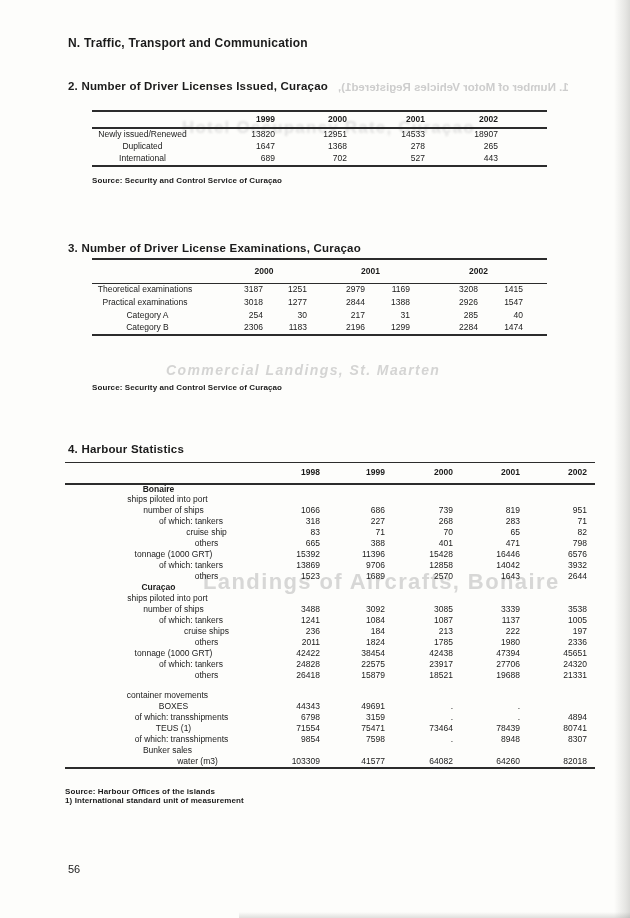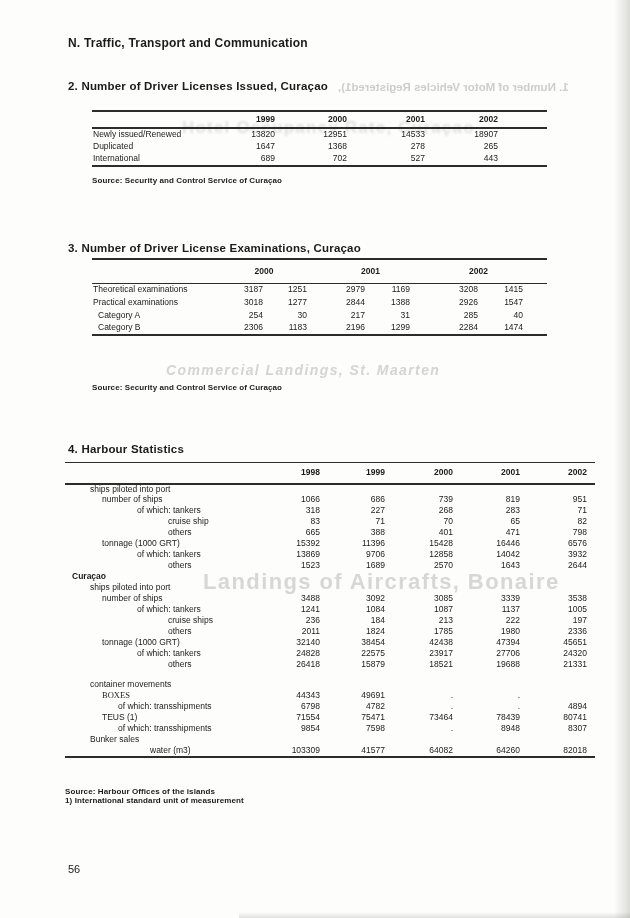--- a/index.html
+++ b/index.html
@@ -13,21 +13,21 @@
   #title2 { left:68px; top:80px; }
   #title3 { left:68px; top:242px; }
   #title4 { left:68px; top:443px; }
 
   .dtable { position:absolute; border-collapse:collapse; table-layout:fixed; font-size:8.5px; line-height:1.1; color:#1b1b1b; }
   .dtable td { padding:0; white-space:nowrap; overflow:visible; vertical-align:middle; }
   .dtable .num { text-align:right; }
   .dtable .yr  { font-weight:bold; text-align:right; }
   .dtable .yrc { font-weight:bold; text-align:center; padding-left:24px; }
   .dtable .sub { font-weight:bold; text-align:right; }
-  .dtable .lbl { text-align:left; padding-left:1px; }
+  .dtable .lbl { text-align:center; padding-left:1px; }
   .dtable .bold { font-weight:bold; }
 
   #table2 { left:92px; top:110px; width:455px; border-top:2px solid #2c2c2c; border-bottom:2px solid #2c2c2c; }
   #table2 tr.hrow { height:17px; }
   #table2 tr.hrow td { border-bottom:2px solid #2c2c2c; }
   #table2 tbody tr { height:12.5px; }
 
   #table3 { left:92px; top:258px; width:455px; border-top:2px solid #2c2c2c; border-bottom:2px solid #2c2c2c; }
   #table3 tr.yrow { height:24px; }
   #table3 tr.yrow td { border-bottom:1.5px solid #2c2c2c; }
@@ -204,20 +204,29 @@
           <td class="lbl"></td>
           <td class="yr">1998</td>
           <td class="yr">1999</td>
           <td class="yr">2000</td>
           <td class="yr">2001</td>
           <td class="yr">2002</td>
           <td></td>
         </tr>
       </thead>
       <tbody id="t4body">
+        <tr class="bold">
+          <td class="lbl" style="padding-left: 7px;">Bonaire</td>
+          <td class="num"></td>
+          <td class="num"></td>
+          <td class="num"></td>
+          <td class="num"></td>
+          <td class="num"></td>
+          <td></td>
+        </tr>
         <tr>
           <td class="lbl" style="padding-left: 25px;">ships piloted into port</td>
           <td class="num"></td>
           <td class="num"></td>
           <td class="num"></td>
           <td class="num"></td>
           <td class="num"></td>
           <td></td>
         </tr>
         <tr>
@@ -332,21 +341,21 @@
           <td class="lbl" style="padding-left: 103px;">others</td>
           <td class="num">2011</td>
           <td class="num">1824</td>
           <td class="num">1785</td>
           <td class="num">1980</td>
           <td class="num">2336</td>
           <td></td>
         </tr>
         <tr>
           <td class="lbl" style="padding-left: 37px;">tonnage (1000 GRT)</td>
-          <td class="num">32140</td>
+          <td class="num">42422</td>
           <td class="num">38454</td>
           <td class="num">42438</td>
           <td class="num">47394</td>
           <td class="num">45651</td>
           <td></td>
         </tr>
         <tr>
           <td class="lbl" style="padding-left: 72px;">of which: tankers</td>
           <td class="num">24828</td>
           <td class="num">22575</td>
@@ -370,32 +379,32 @@
         <tr>
           <td class="lbl" style="padding-left: 25px;">container movements</td>
           <td class="num"></td>
           <td class="num"></td>
           <td class="num"></td>
           <td class="num"></td>
           <td class="num"></td>
           <td></td>
         </tr>
         <tr>
-          <td class="lbl" style="padding-left: 37px; font-family: Liberation Serif, serif;">BOXES</td>
+          <td class="lbl" style="padding-left: 37px;">BOXES</td>
           <td class="num">44343</td>
           <td class="num">49691</td>
           <td class="num">.</td>
           <td class="num">.</td>
           <td class="num"></td>
           <td></td>
         </tr>
         <tr>
           <td class="lbl" style="padding-left: 53px;">of which: transshipments</td>
           <td class="num">6798</td>
-          <td class="num">4782</td>
+          <td class="num">3159</td>
           <td class="num">.</td>
           <td class="num">.</td>
           <td class="num">4894</td>
           <td></td>
         </tr>
         <tr>
           <td class="lbl" style="padding-left: 37px;">TEUS (1)</td>
           <td class="num">71554</td>
           <td class="num">75471</td>
           <td class="num">73464</td>

